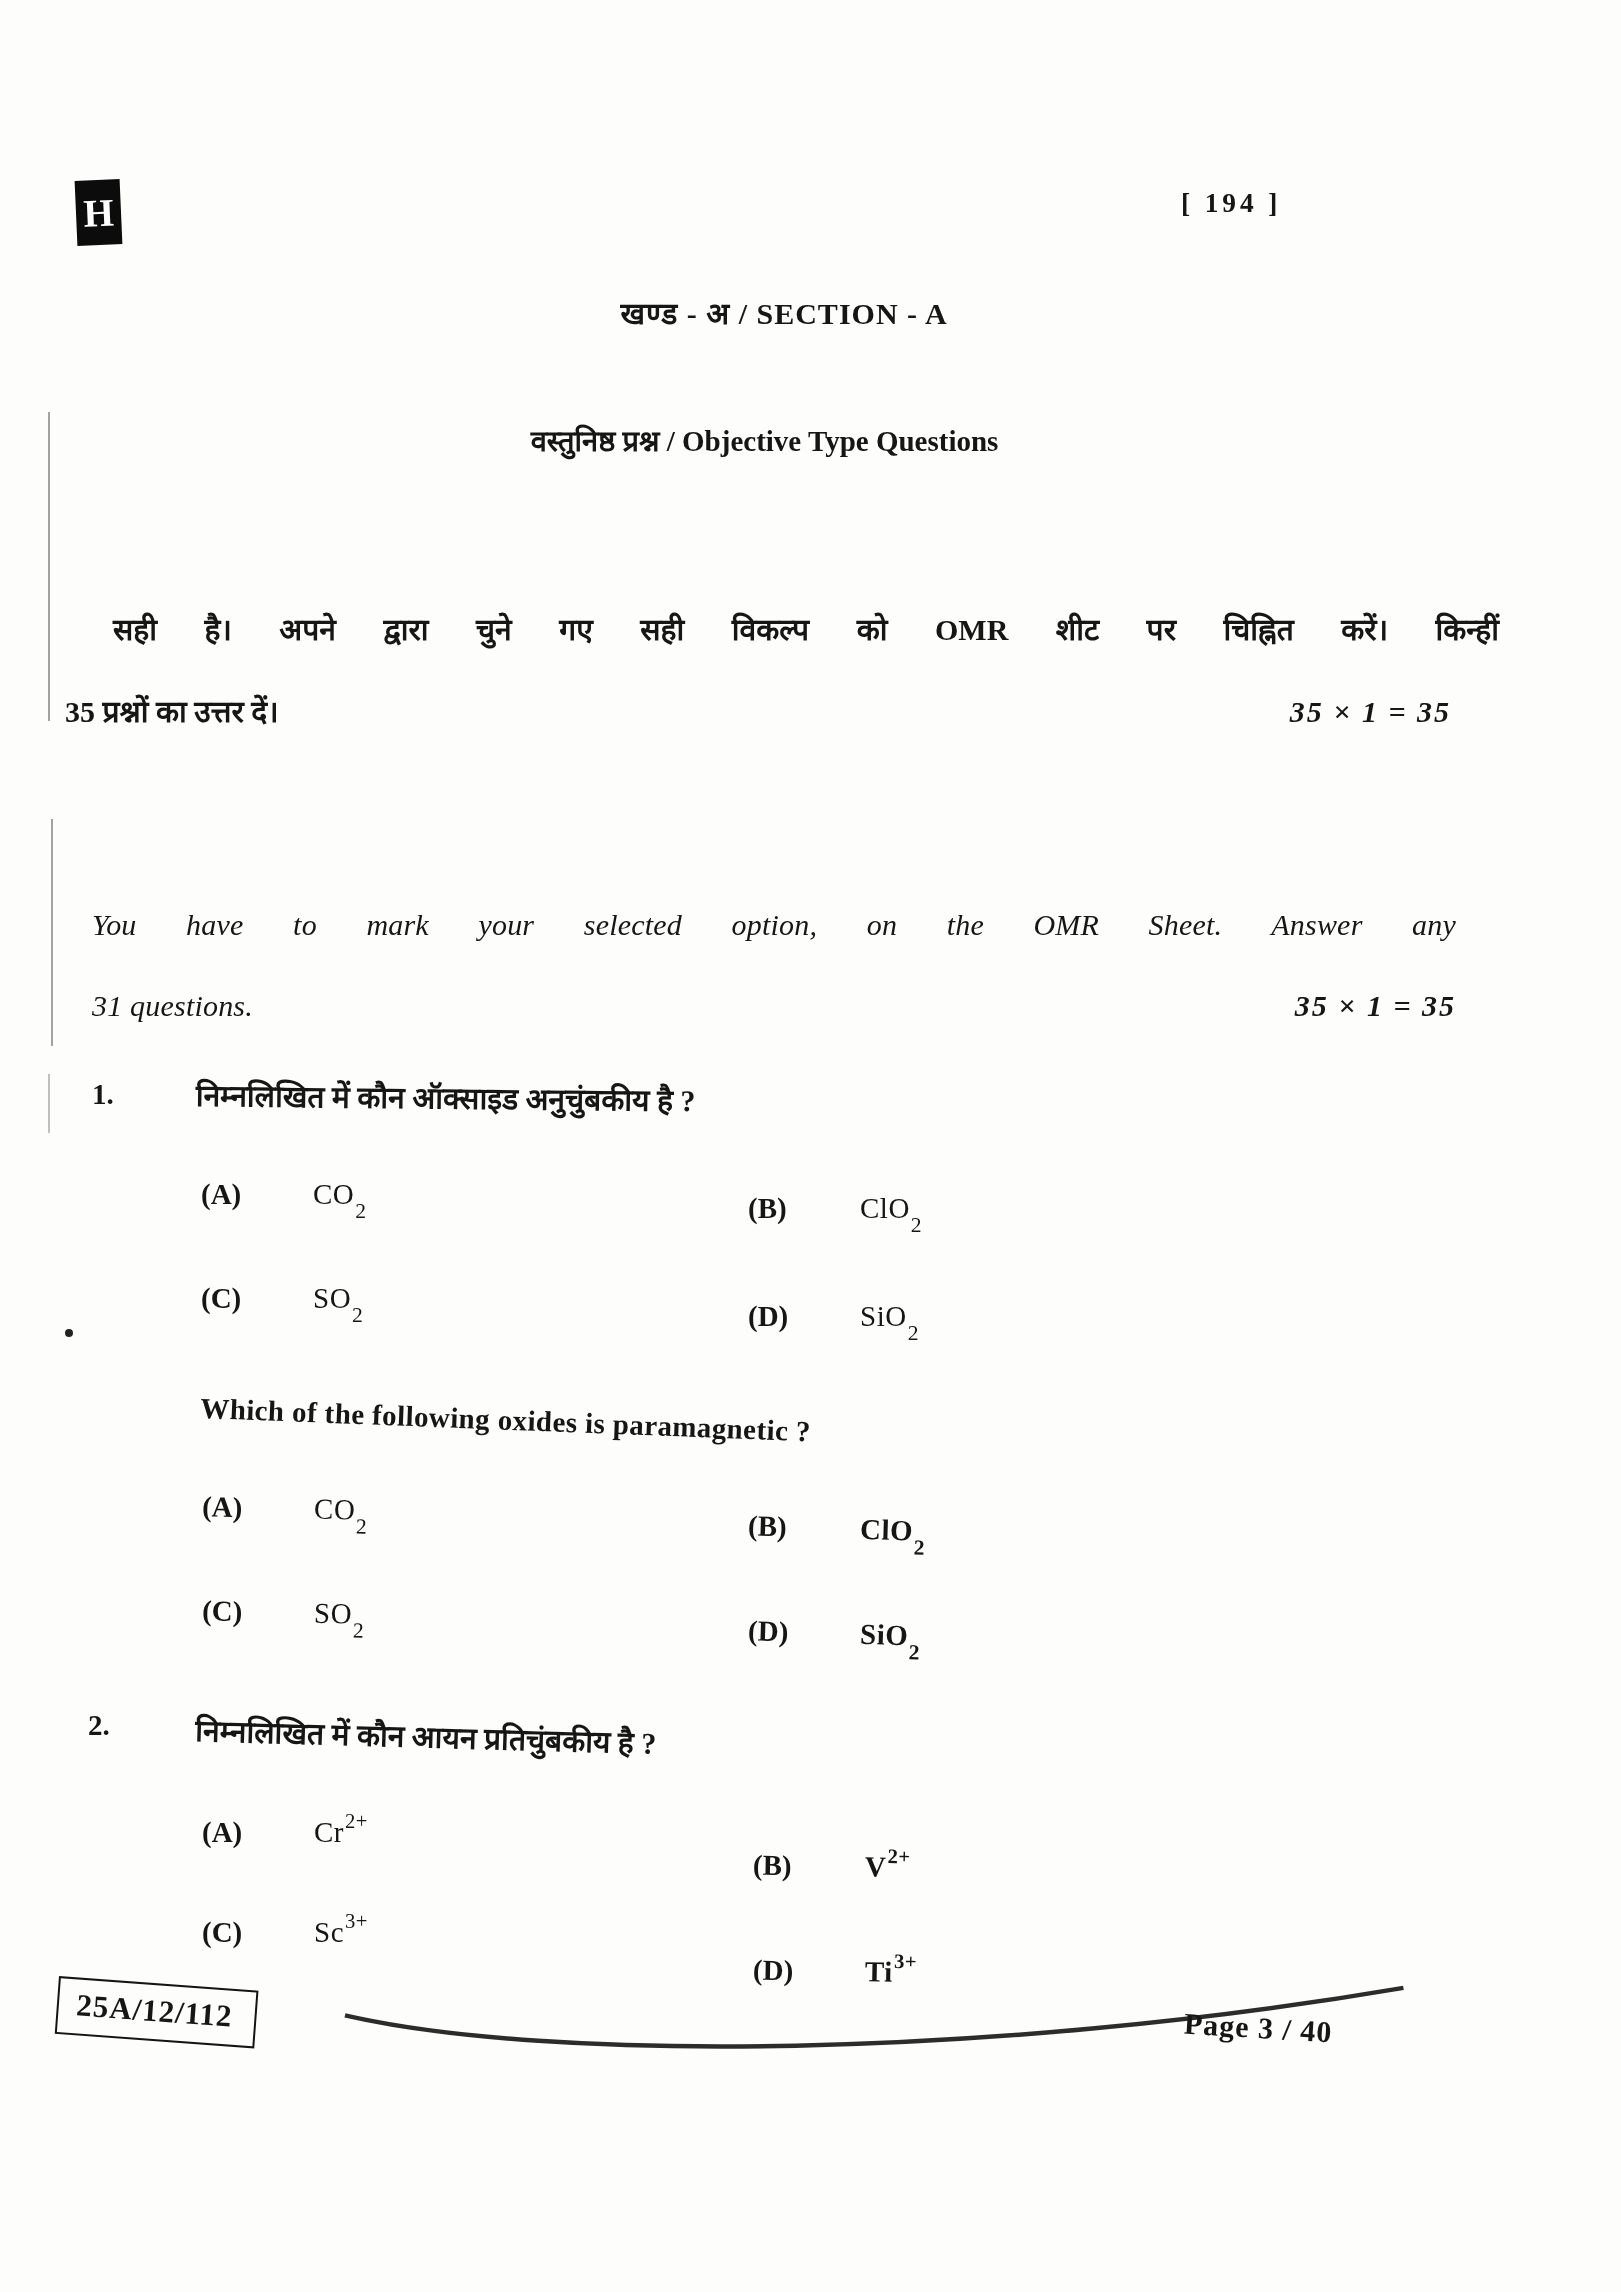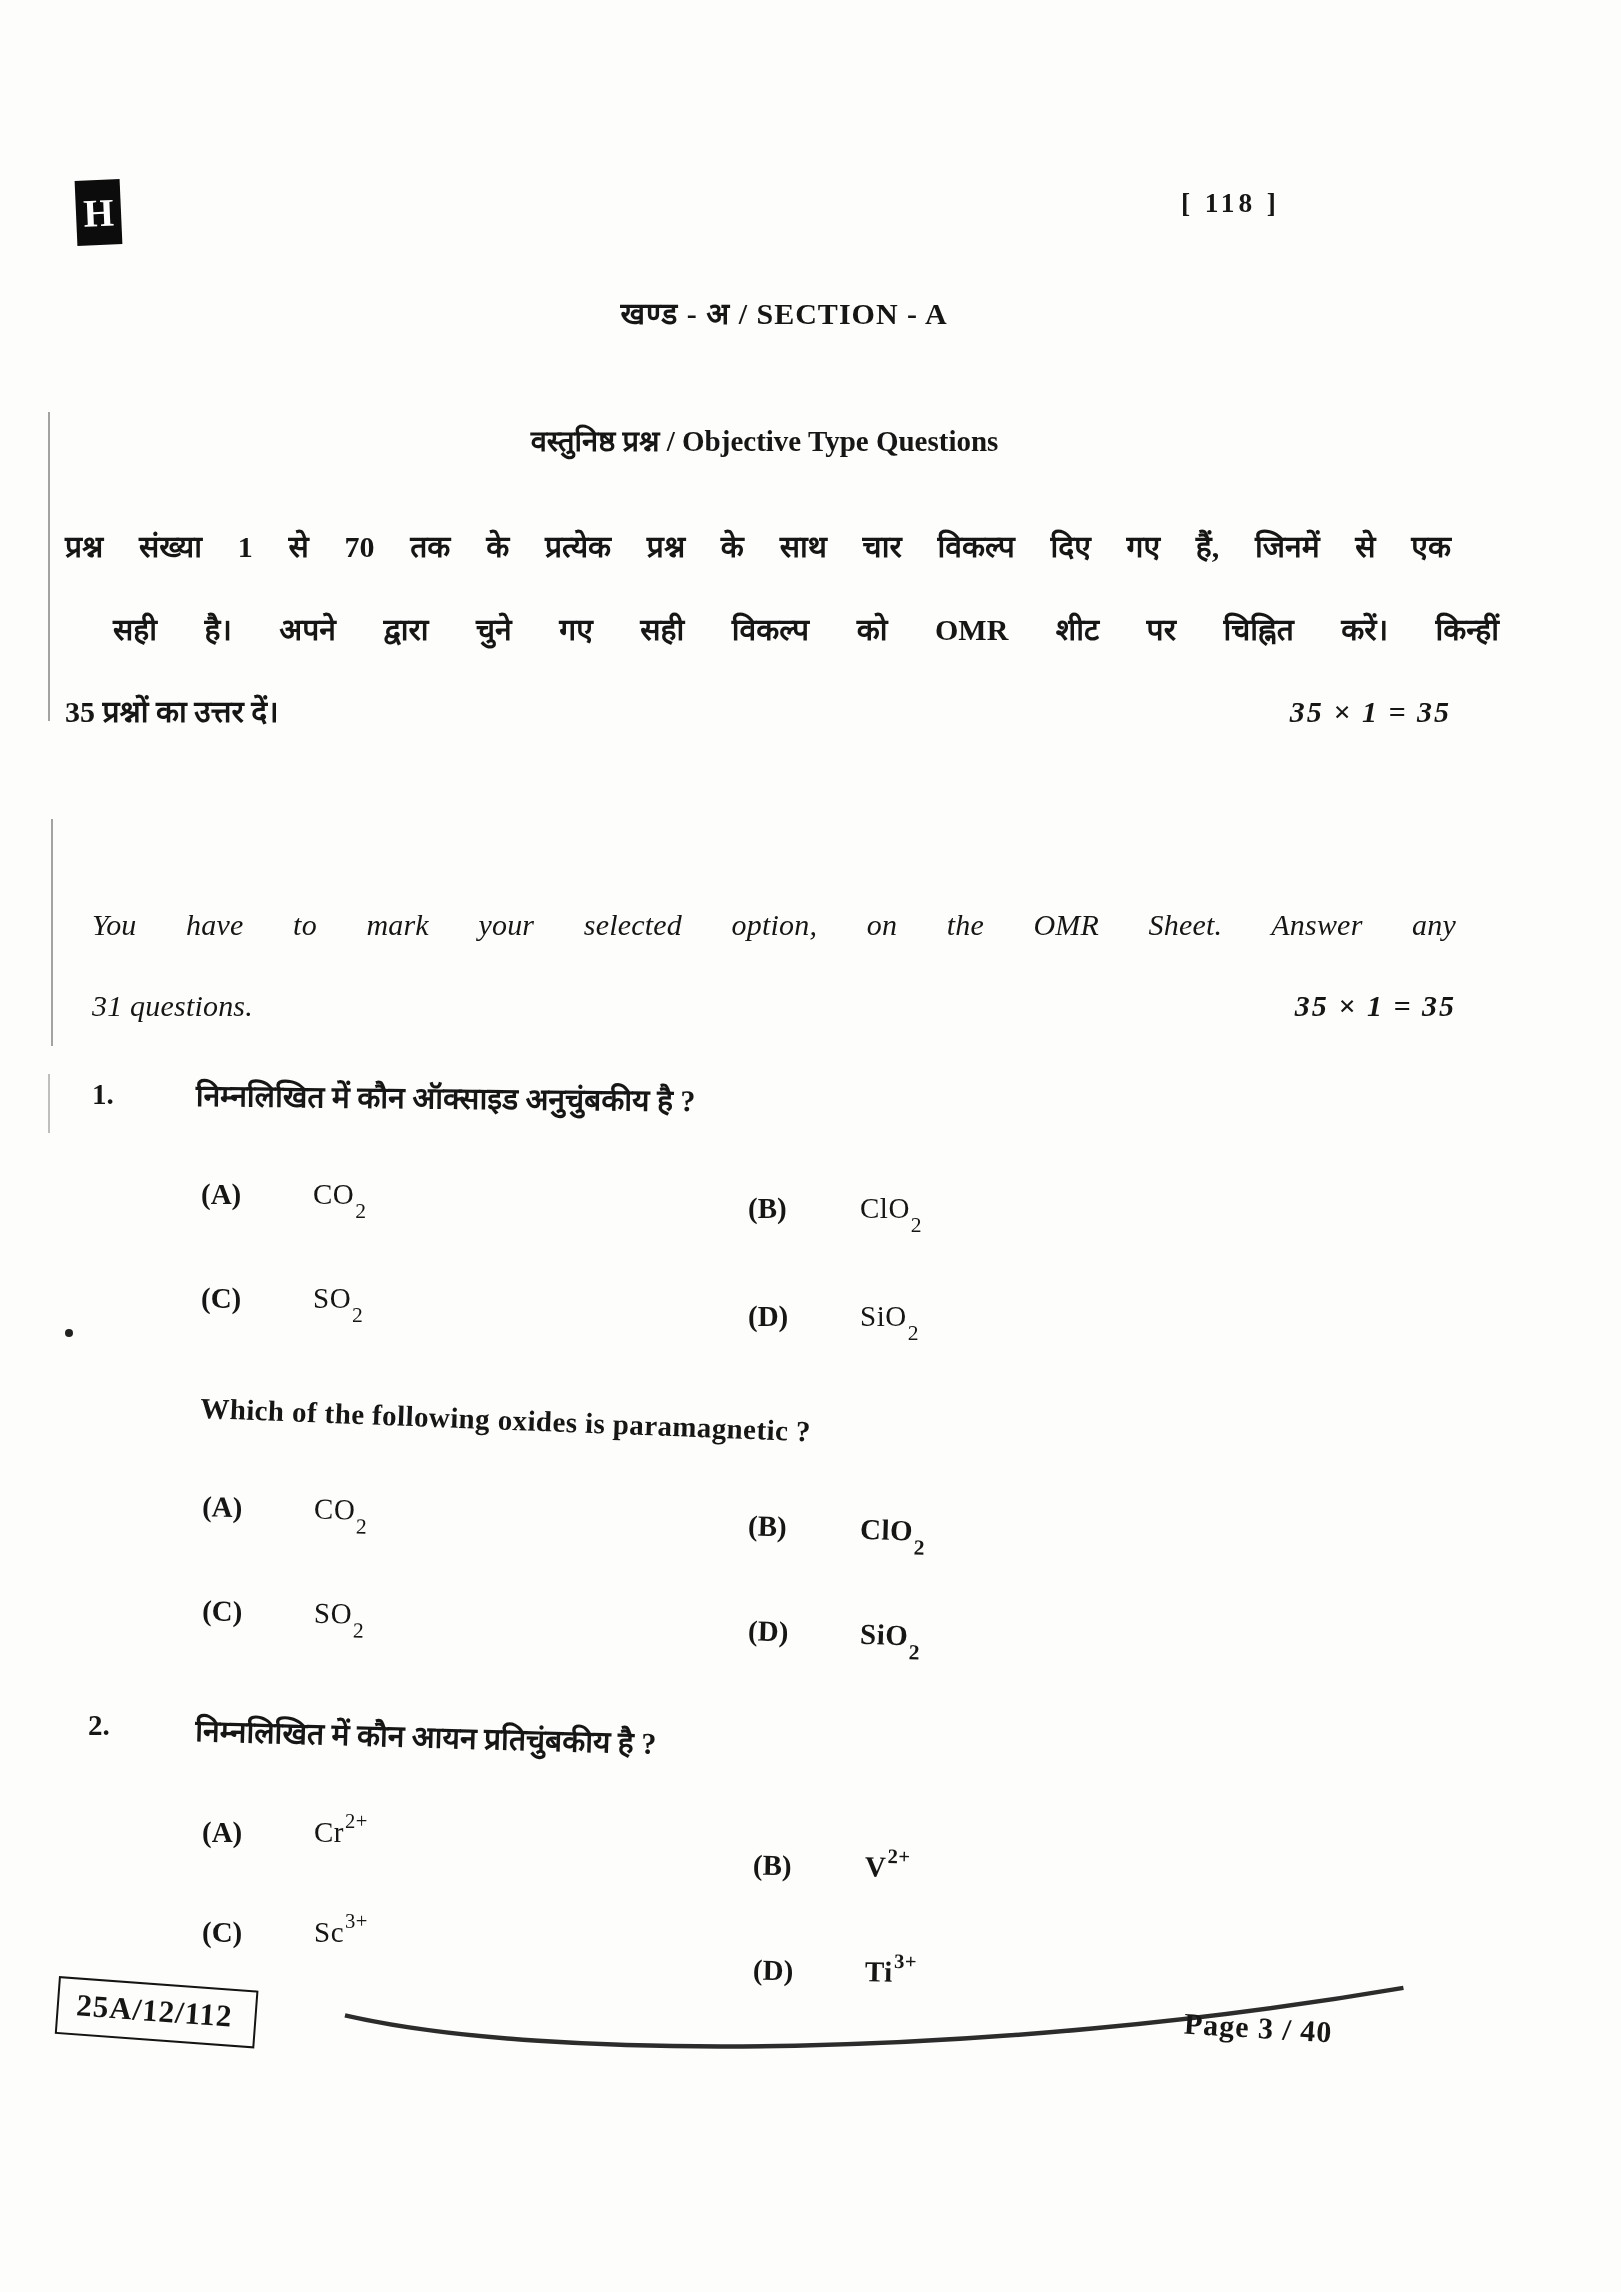--- a/index.html
+++ b/index.html
@@ -61,26 +61,25 @@
 <div class="page">
 
   <div class="vline" style="left:48px;top:412px;height:309px;"></div>
   <div class="vline" style="left:51px;top:819px;height:227px;"></div>
   <div class="vline" style="left:48px;top:1074px;height:59px;opacity:.35;"></div>
   <div class="speck" style="left:65px;top:1329px;width:7.8px;height:7.8px;"></div>
 
   <div class="abs badge">
     <span>H</span>
   </div>
-  <div class="abs booklet">[ 118 ]</div>
+  <div class="abs booklet">[ 194 ]</div>
 
   <div class="abs subtitle">वस्तुनिष्ठ प्रश्न / Objective Type Questions</div>
   <div class="abs section-title">खण्ड - अ / SECTION - A</div>
 
-  <div class="abs hindi-line just" style="top:529px;">प्रश्न संख्या 1 से 70 तक के प्रत्येक प्रश्न के साथ चार विकल्प दिए गए हैं, जिनमें से एक</div>
   <div class="abs hindi-line just" style="top:612px;margin-left:48px;">सही है। अपने द्वारा चुने गए सही विकल्प को OMR शीट पर चिह्नित करें। किन्हीं</div>
   <div class="abs hindi-line row3" style="top:694px;">
     <span>35 प्रश्नों का उत्तर दें।</span>
     <span class="marks">35 × 1 = 35</span>
   </div>
 
   <div class="abs eng-line just" style="top:907px;">You have to mark your selected option, on the OMR Sheet. Answer any</div>
   <div class="abs eng-line row3" style="top:988px;">
     <span>31 questions.</span>
     <span class="marks">35 × 1 = 35</span>

